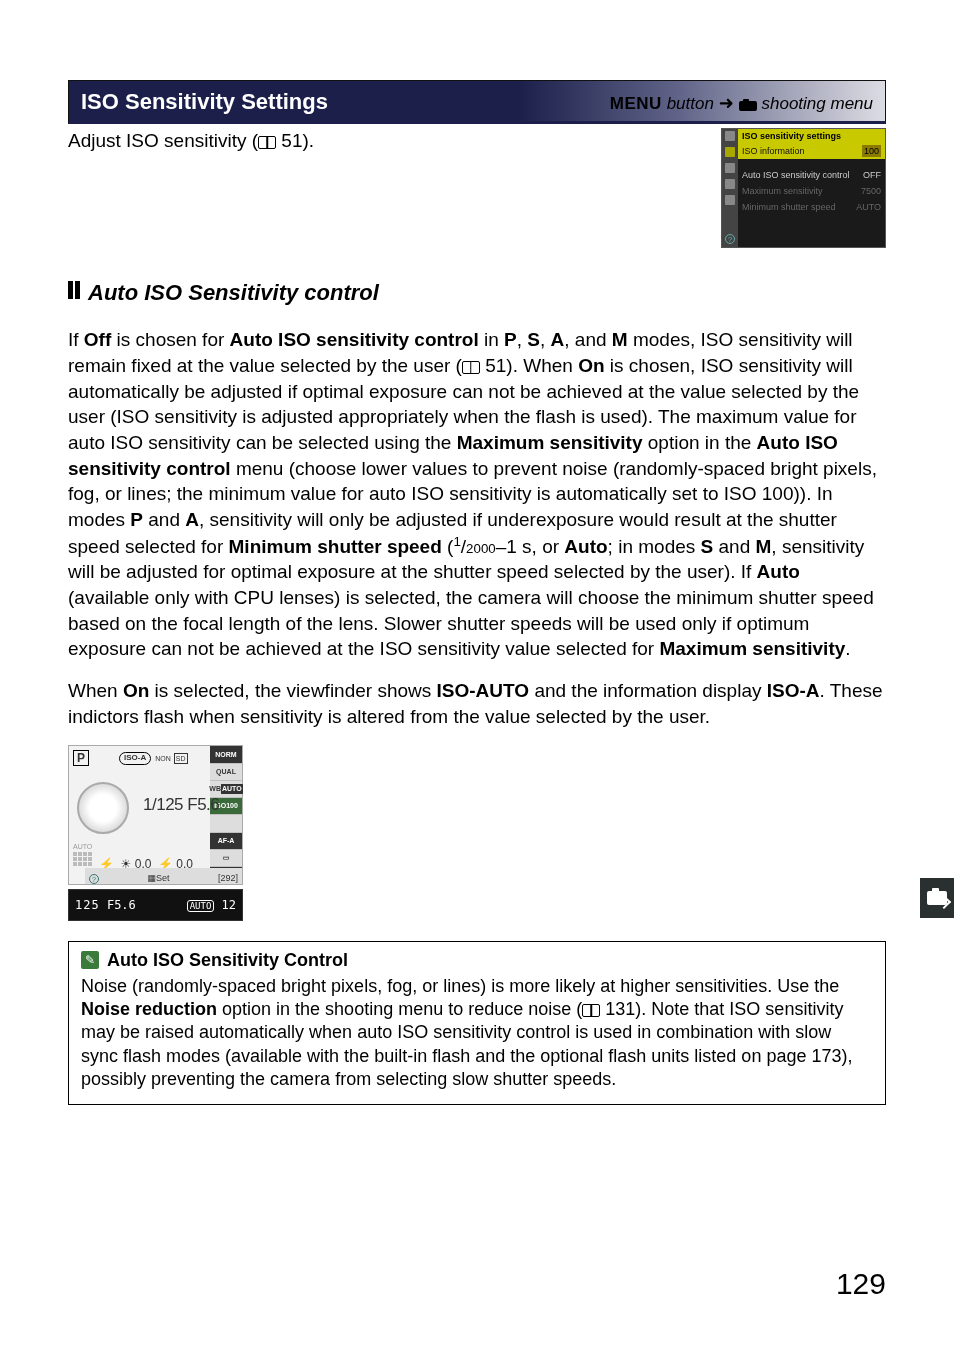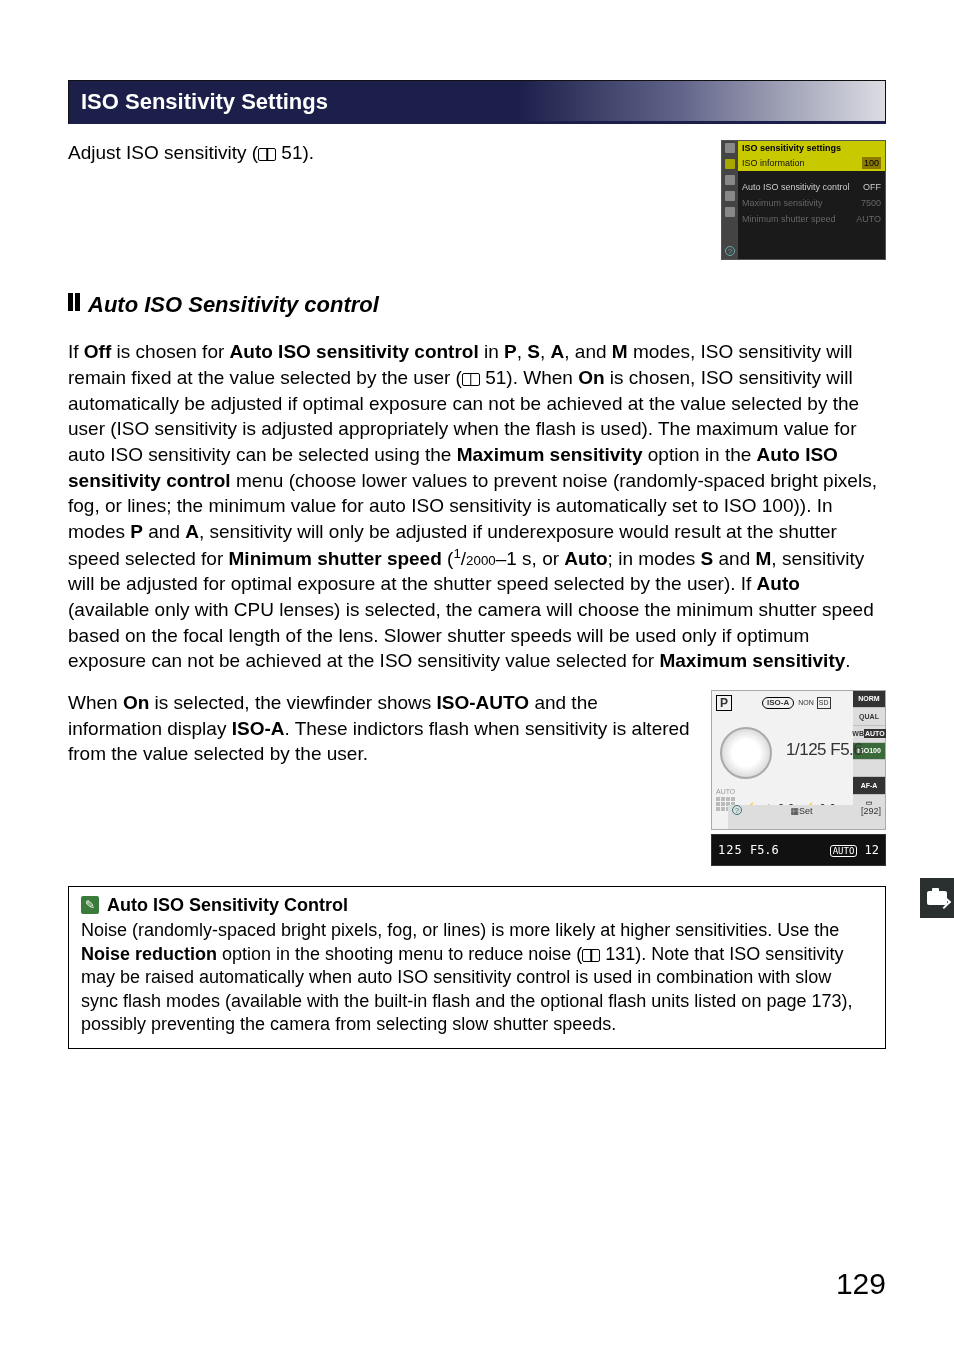--- a/index.html
+++ b/index.html
@@ -35,21 +35,21 @@
     .menu-word { font-family: "Arial Narrow", sans-serif; font-weight:bold; letter-spacing:0.5px;}
     .arrow { font-size:18px; }
     .cam-icon { display:inline-block; width:18px; height:12px; vertical-align: middle; position: relative;}
     .cam-icon::before{content:"";position:absolute;inset:2px 0 0 0;background:#000;border-radius:2px;}
     .cam-icon::after{content:"";position:absolute;top:0;left:4px;width:6px;height:3px;background:#000;border-radius:1px;}
     .italic { font-style: italic; }
 
     .row-top {
       display:flex;
       gap:18px;
-      margin-top:16px;
+      margin-top:4px;
       align-items:flex-start;
     }
     .row-top .text { flex:1; }
     .book-icon{display:inline-block;width:18px;height:13px;border:1.5px solid #000;border-radius:2px;position:relative;vertical-align:-2px;}
     .book-icon::after{content:"";position:absolute;left:50%;top:0;bottom:0;width:1.5px;background:#000;transform:translateX(-50%);}
 
     .screenshot1 {
       width:165px;height:120px;background:#1a1a1a;border:1px solid #555;
       display:flex;flex-direction:column;font-size:10px;color:#ccc;
       position:relative;
@@ -72,42 +72,42 @@
     }
     .subhead .bars{display:inline-block;}
     .subhead .bars span{display:inline-block;width:5px;height:18px;background:#000;margin-right:2px;}
     .subhead h3{font-size:22px;font-style:italic;font-weight:bold;}
 
     .main-para{margin-top:20px;}
     .main-para b{font-weight:bold;}
     .mode{font-family:"Arial Narrow",sans-serif;font-weight:bold;}
 
     .row-bottom{
-      display:flex;gap:16px;margin-top:16px;align-items:flex-start;
+      display:flex;gap:16px;margin-top:16px;align-items:flex-start;flex-direction:column;
     }
     .row-bottom .text{flex:1;}
     .screenshot2{
       width:175px;display:flex;flex-direction:column;gap:4px;
     }
     .lcd-main{
       height:140px;border:1px solid #aaa;background:#f2f2f2;position:relative;
       font-size:9px;color:#333;display:flex;
     }
     .lcd-main .left{flex:1;padding:4px;}
     .lcd-main .right{width:32px;background:#ddd;display:flex;flex-direction:column;}
     .lcd-main .right div{border-bottom:1px solid #c0c0c0;flex:1;display:flex;align-items:center;justify-content:center;font-size:7px;font-weight:bold;}
     .lcd-main .mode-p{border:1px solid #000;width:16px;height:16px;display:flex;align-items:center;justify-content:center;font-weight:bold;font-size:12px;}
     .lcd-main .iso-a{display:inline-block;border:1.5px solid #000;border-radius:8px;padding:0 4px;font-size:8px;font-weight:bold;margin-left:28px;}
     .lcd-main .dial{width:52px;height:52px;border:2px solid #aaa;border-radius:50%;position:absolute;left:8px;top:36px;background:radial-gradient(circle,#fff 40%,#ddd 70%);}
     .lcd-main .speed{font-size:17px;font-weight:normal;position:absolute;left:74px;top:48px;letter-spacing:-0.5px;}
     .lcd-main .autorow{position:absolute;left:4px;top:96px;font-size:7px;color:#999;}
     .lcd-main .dots{position:absolute;left:4px;top:106px;display:grid;grid-template-columns:repeat(4,4px);grid-template-rows:repeat(3,4px);gap:1px;}
     .lcd-main .dots span{background:#bbb;}
     .lcd-main .statsrow{position:absolute;left:30px;top:110px;font-size:12px;}
-    .lcd-main .bottomrow{position:absolute;left:16px;right:0;bottom:0;height:24px;background:#ddd;display:flex;align-items:flex-start;justify-content:space-between;padding:0 4px;font-size:9px;}
+    .lcd-main .bottomrow{position:absolute;left:16px;right:0;bottom:0;height:16px;background:#ddd;display:flex;align-items:flex-end;justify-content:space-between;padding:0 4px;font-size:9px;}
     .lcd-main .bottomrow .q{border:1px solid #377;color:#377;border-radius:50%;width:10px;height:10px;font-size:7px;text-align:center;line-height:9px;}
     .lcd-strip{
       height:22px;background:#111;color:#fff;display:flex;align-items:center;justify-content:space-between;padding:15px 6px;font-family:monospace;font-size:12px;border:1px solid #333;
     }
     .lcd-strip .autoicon{border:1.5px solid #fff;border-radius:3px;font-size:9px;padding:0 2px;}
 
     .note-box{
       border:1.5px solid #000;
       margin-top:20px;
       padding:6px 12px 12px 12px;
@@ -132,20 +132,27 @@
       right:68px;bottom:48px;font-size:30px;
     }
     .frac-sup{font-size:0.7em;vertical-align:super;}
     .frac-sub{font-size:0.7em;}
   </style>
 </head>
 <body>
 
 <div class="header-bar">
   <span class="header-title">ISO Sensitivity Settings</span>
+  <span class="header-right">
+    <span class="menu-word">MENU</span>
+    <span class="italic">button</span>
+    <span class="arrow"> ➜ </span>
+    <span class="cam-icon"></span>
+    <span class="italic">shooting menu</span>
+  </span>
 </div>
 
 <div class="row-top">
   <div class="text">
     <span>Adjust ISO sensitivity (</span><span class="book-icon"></span><span> 51).</span>
   </div>
   <div class="screenshot1">
     <div class="body">
       <div class="nav">
           <span></span>

